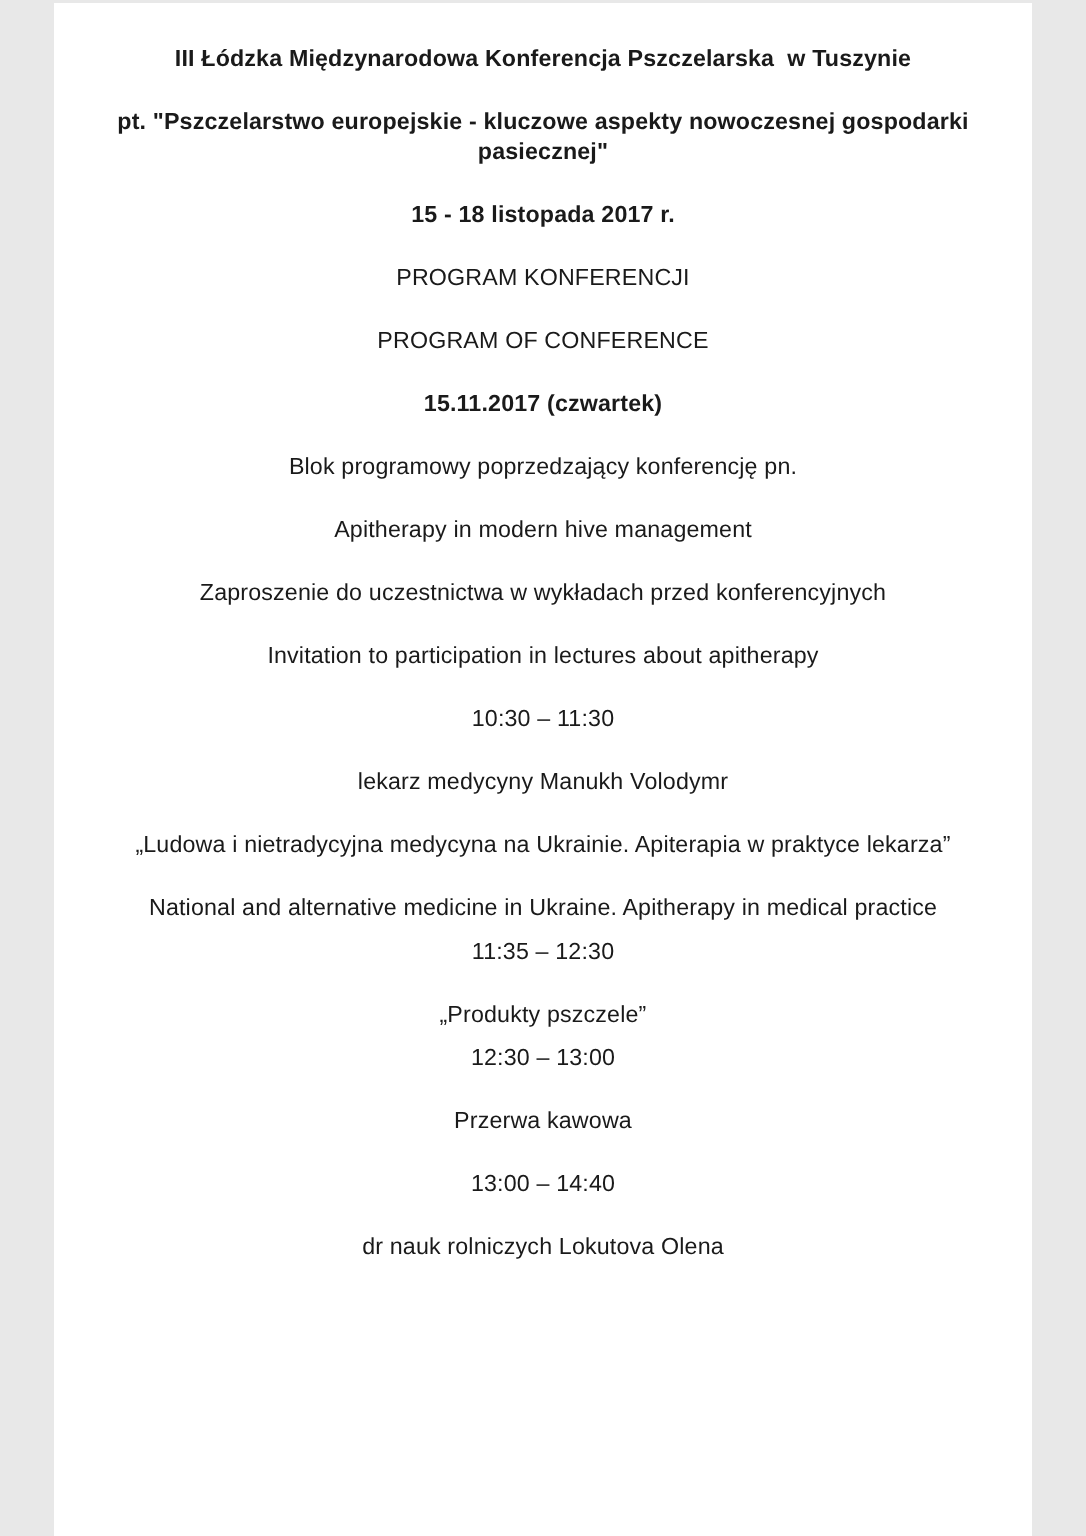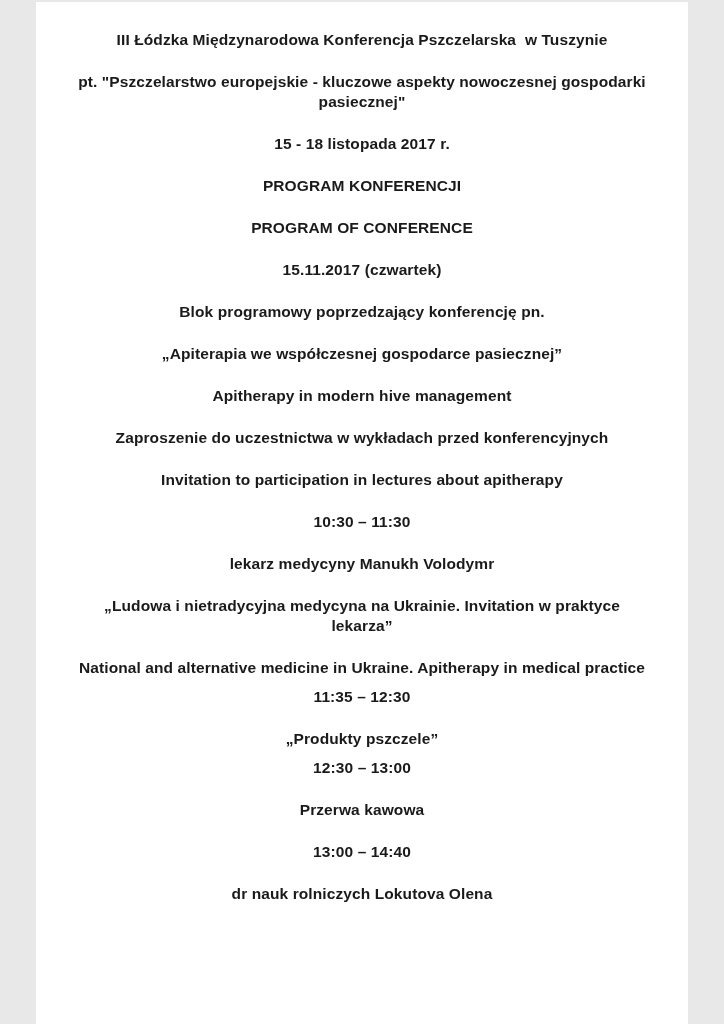--- a/index.html
+++ b/index.html
@@ -19,47 +19,46 @@
   }
   .doc-body {
     box-sizing: border-box;
     padding: 28px 40px 20px 40px;
     text-align: center;
   }
   .para {
     margin: 0;
     font-size: 15.5px;
     line-height: 20px;
-    font-weight: 700;
+    font-weight: 400;
     white-space: pre-wrap;
     letter-spacing: 0.1px;
   }
   .para + .para { margin-top: 22px; }
   .para.tight { margin-top: 9px; }
   .para.bold { font-weight: 700; }
 </style>
 </head>
 <body>
 
 <div class="page">
   <div class="doc-body">
     <p class="para bold">III Łódzka Międzynarodowa Konferencja Pszczelarska  w Tuszynie</p>
     <p class="para bold">pt. "Pszczelarstwo europejskie - kluczowe aspekty nowoczesnej gospodarki pasiecznej"</p>
     <p class="para bold">15 - 18 listopada 2017 r.</p>
     <p class="para">PROGRAM KONFERENCJI</p>
     <p class="para">PROGRAM OF CONFERENCE</p>
     <p class="para bold">15.11.2017 (czwartek)</p>
     <p class="para">Blok programowy poprzedzający konferencję pn.</p>
-    <p class="para">„Apiterapia we współczesnej gospodarce pasiecznej”</p>
     <p class="para">Apitherapy in modern hive management</p>
     <p class="para">Zaproszenie do uczestnictwa w wykładach przed konferencyjnych</p>
     <p class="para">Invitation to participation in lectures about apitherapy</p>
     <p class="para">10:30 – 11:30</p>
     <p class="para">lekarz medycyny Manukh Volodymr</p>
-    <p class="para">„Ludowa i nietradycyjna medycyna na Ukrainie. Invitation w praktyce lekarza”</p>
+    <p class="para">„Ludowa i nietradycyjna medycyna na Ukrainie. Apiterapia w praktyce lekarza”</p>
     <p class="para">National and alternative medicine in Ukraine. Apitherapy in medical practice</p>
     <p class="para tight">11:35 – 12:30</p>
     <p class="para">„Produkty pszczele”</p>
     <p class="para tight">12:30 – 13:00</p>
     <p class="para">Przerwa kawowa</p>
     <p class="para">13:00 – 14:40</p>
     <p class="para">dr nauk rolniczych Lokutova Olena</p>
   </div>
 </div>
 

